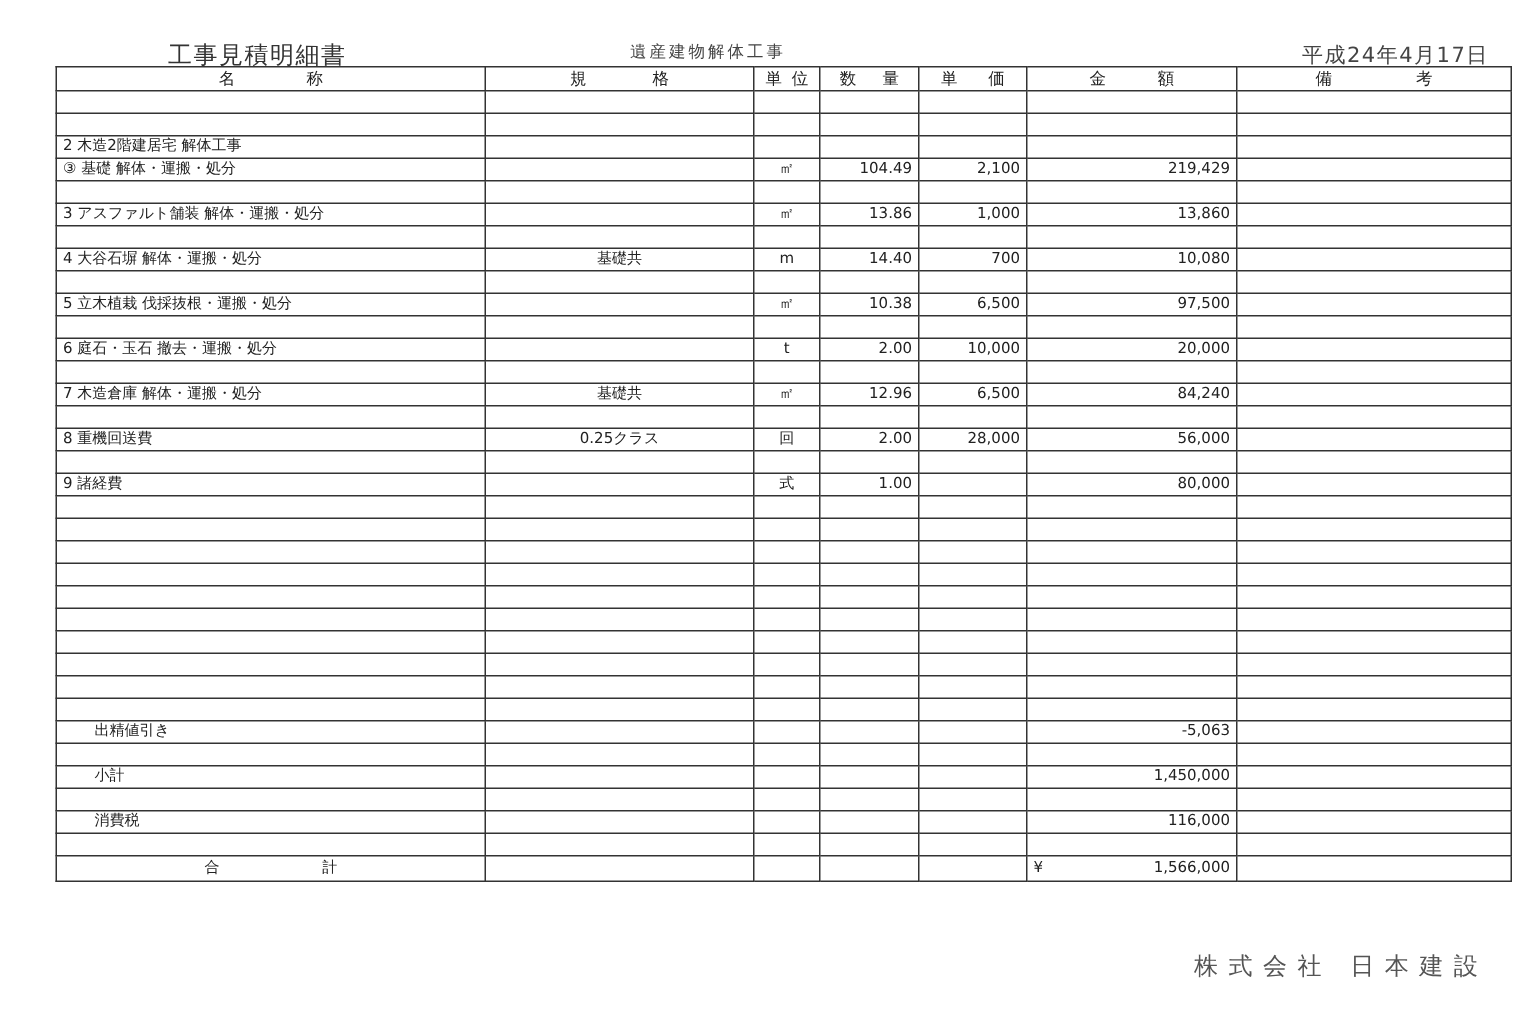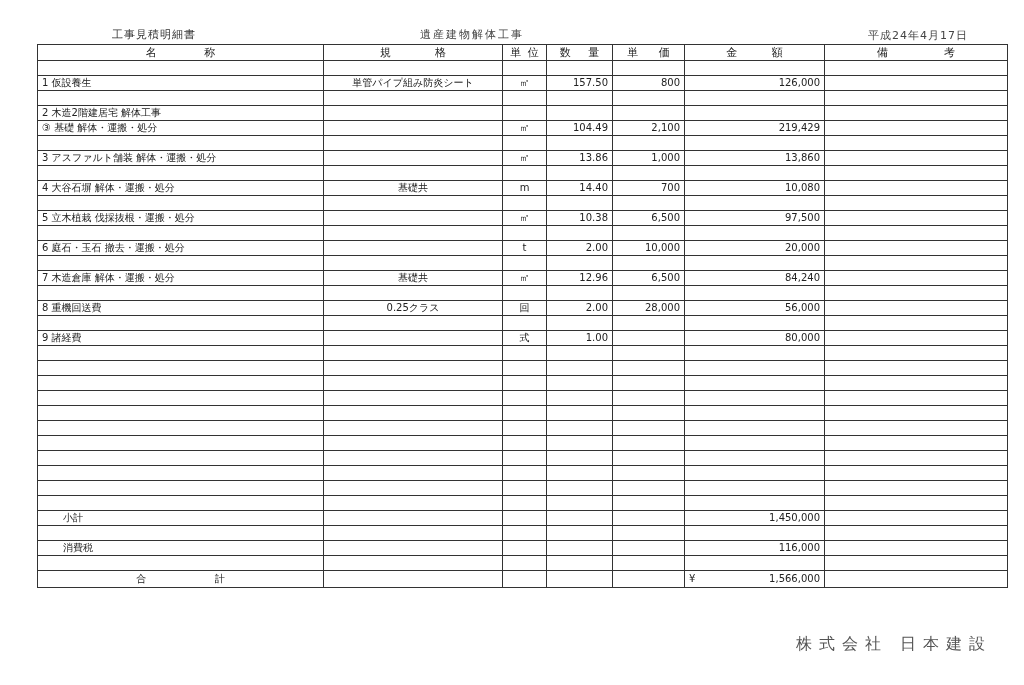--- a/index.html
+++ b/index.html
@@ -1,20 +1,20 @@
 <!DOCTYPE html>
 <html><head>
 <meta charset="utf-8">
 <style>
   html, body { margin:0; padding:0; background:#ffffff; }
   body { width:1024px; height:685px; position:relative; overflow:hidden;
          font-family:"DejaVu Sans", "Liberation Sans", sans-serif; color:#222; }
-  .hdr-left { position:absolute; left:112px; top:27px; font-size:11px; letter-spacing:1px; color:#333; }
+  .hdr-left { position:absolute; left:112px; top:27px; font-size:16px; letter-spacing:1px; color:#333; }
   .hdr-mid { position:absolute; left:420px; top:27px; font-size:11px; letter-spacing:2px; color:#444; filter:blur(0.4px);font-family:Liberation Serif, serif; }
-  .hdr-right { position:absolute; left:868px; top:28px; font-size:11px; letter-spacing:1px; color:#444; filter:blur(0.4px); }
+  .hdr-right { position:absolute; left:868px; top:28px; font-size:14px; letter-spacing:1px; color:#444; filter:blur(0.4px); }
   table.est { position:absolute; left:37px; top:44px; width:970px; border-collapse:collapse; table-layout:fixed; }
   table.est td, table.est th { border:1px solid #333; height:14px; padding:0 4px; font-size:10px; line-height:14px;
                                white-space:nowrap; overflow:hidden; font-weight:normal; }
   table.est th { height:15px; font-size:11px; text-align:center; letter-spacing:0; }
   th .sp { display:flex; justify-content:space-around; }
   td.num { text-align:right; }
   td.ctr { text-align:center; }
   td.name { padding-left:6px; }
   td.name.indent { padding-left:25px; }
   td.name.center { text-align:center; }
@@ -91,29 +91,20 @@
       <tr>
         <td class="name"></td>
         <td class="ctr"></td>
         <td class="ctr"></td>
         <td class="num"></td>
         <td class="num"></td>
         <td class="num"></td>
         <td class=""></td>
       </tr>
       <tr>
-        <td class="name">1  仮設養生</td>
-        <td class="ctr">単管パイプ組み防炎シート</td>
-        <td class="ctr">㎡</td>
-        <td class="num">157.50</td>
-        <td class="num">800</td>
-        <td class="num">126,000</td>
-        <td class=""></td>
-      </tr>
-      <tr>
         <td class="name"></td>
         <td class="ctr"></td>
         <td class="ctr"></td>
         <td class="num"></td>
         <td class="num"></td>
         <td class="num"></td>
         <td class=""></td>
       </tr>
       <tr>
         <td class="name">2  木造2階建居宅  解体工事</td>
@@ -343,20 +334,29 @@
       <tr>
         <td class="name"></td>
         <td class="ctr"></td>
         <td class="ctr"></td>
         <td class="num"></td>
         <td class="num"></td>
         <td class="num"></td>
         <td class=""></td>
       </tr>
       <tr>
+        <td class="name indent">出精値引き</td>
+        <td></td>
+        <td></td>
+        <td></td>
+        <td></td>
+        <td class="num">-5,063</td>
+        <td></td>
+      </tr>
+      <tr>
         <td></td>
         <td></td>
         <td></td>
         <td></td>
         <td></td>
         <td></td>
         <td></td>
       </tr>
       <tr>
         <td class="name indent">小計</td>

